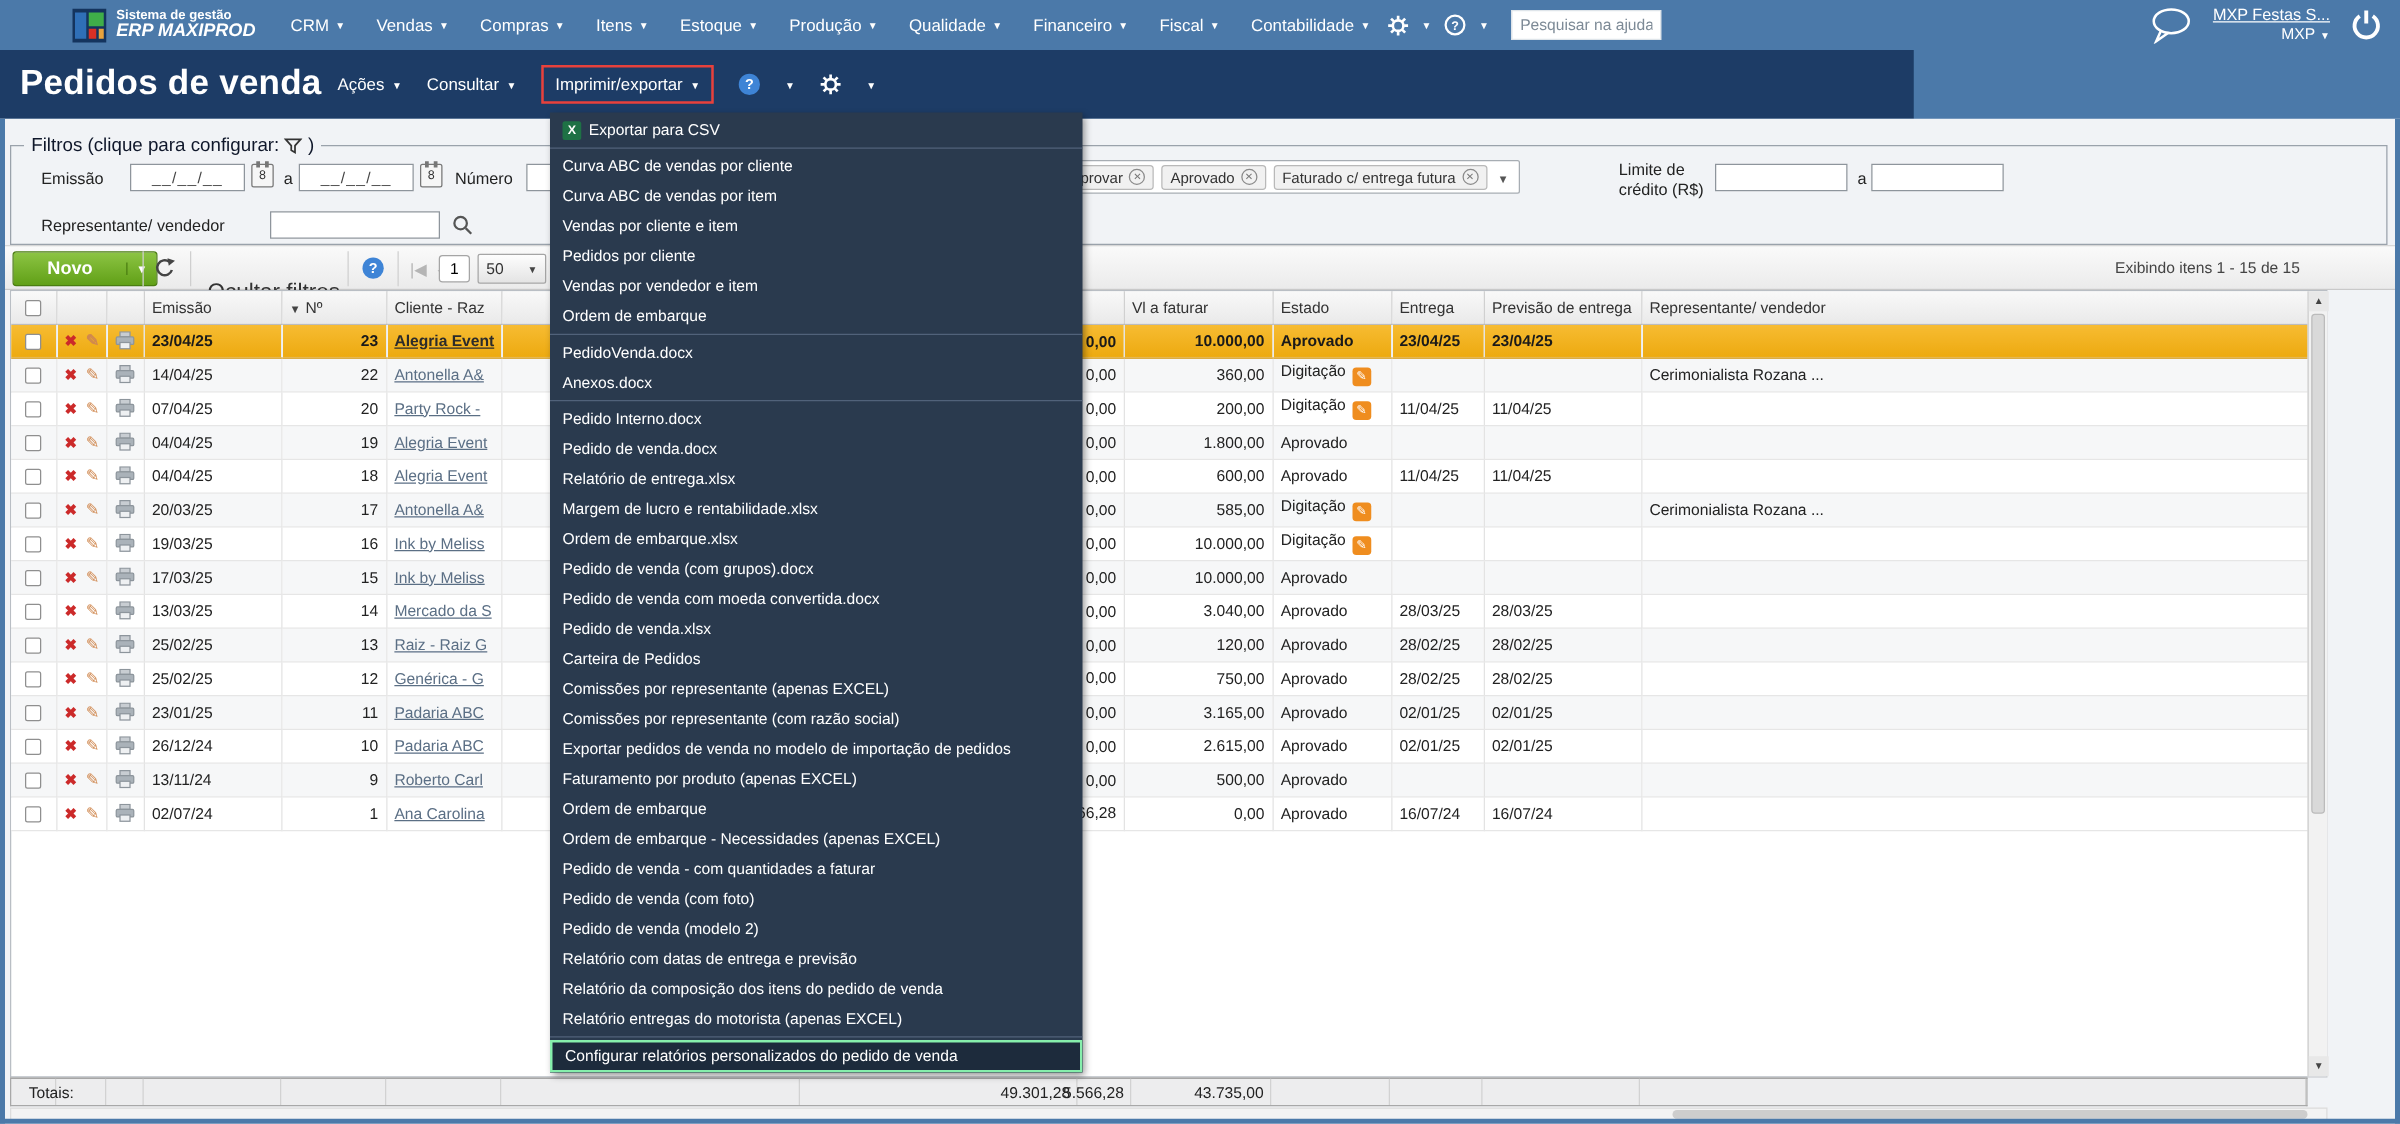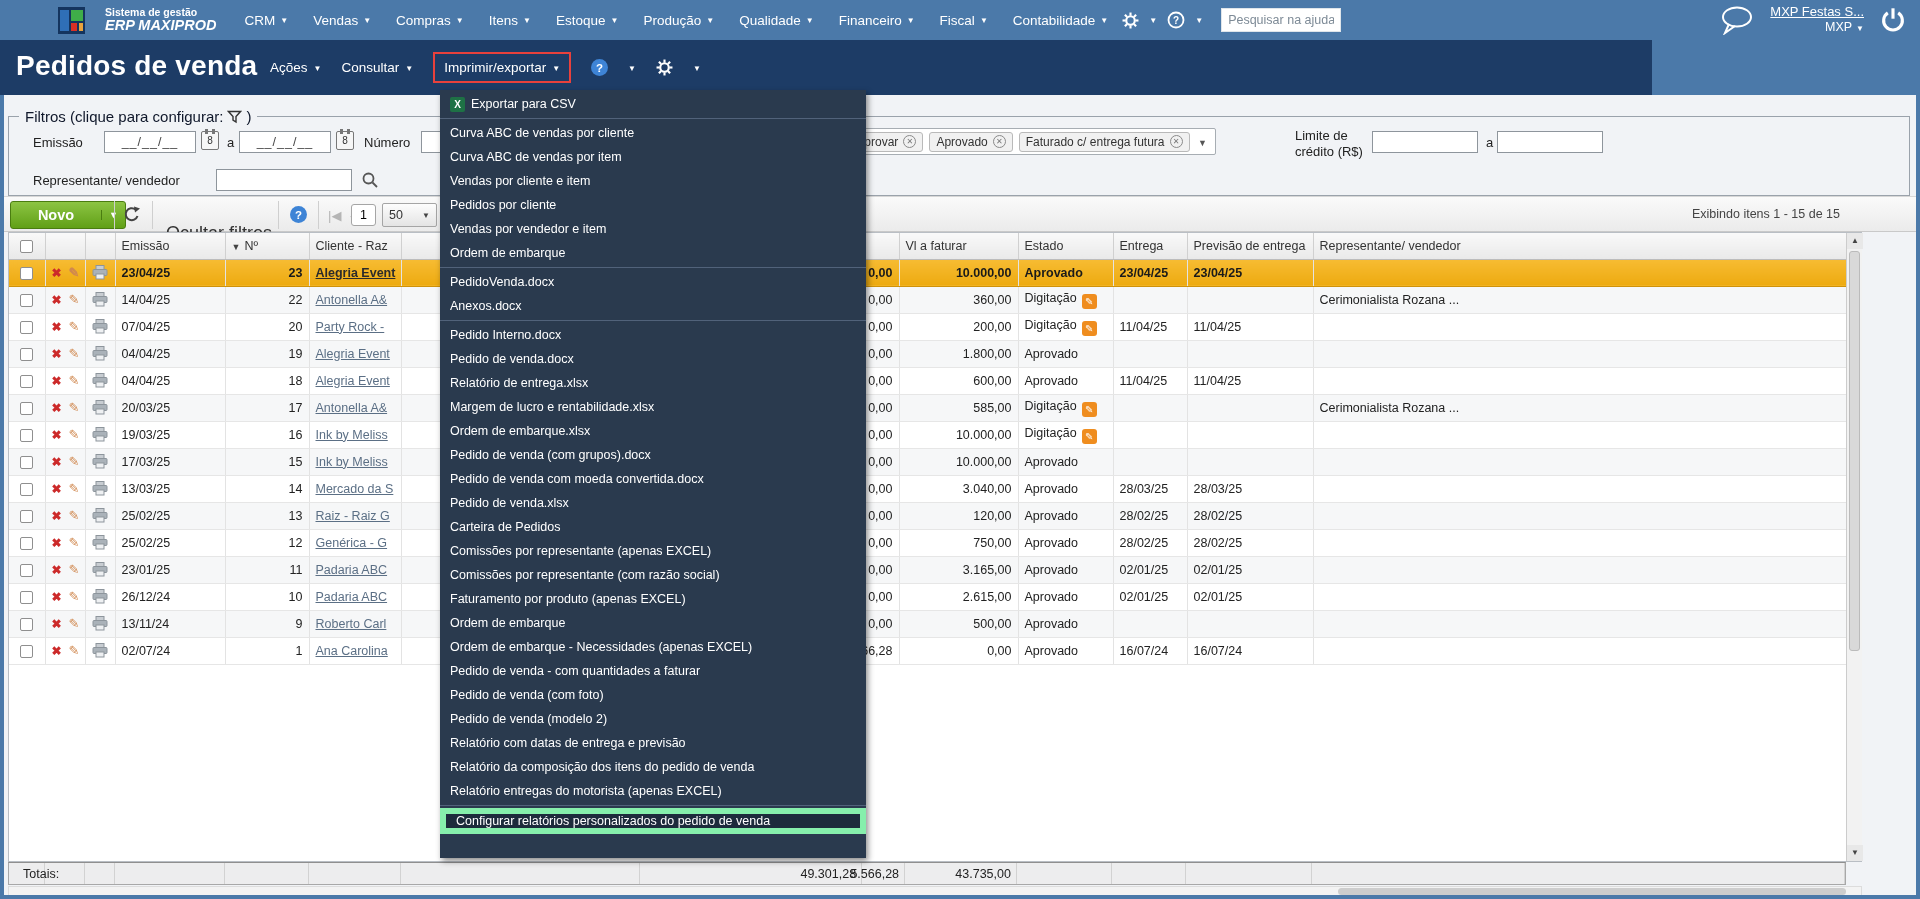--- a/index.html
+++ b/index.html
@@ -1,21 +1,21 @@
 <!DOCTYPE html>
 <html><head>
 <meta charset="utf-8">
 <style>
   * { margin:0; padding:0; box-sizing:border-box; }
   html,body { width:1920px; height:899px; overflow:hidden; }
   body { font-family:"Liberation Sans", sans-serif; background:#4b79a9; position:relative; }
 
   
   .topnav { position:absolute; left:0; top:0; width:1920px; height:40px; background:#4b79a9; display:flex; align-items:center; color:#fff; }
-  .brand { display:flex; align-items:flex-start; gap:20px; margin-left:14px;padding-left:44px; }
+  .brand { display:flex; align-items:flex-start; gap:8px; margin-left:14px;padding-left:44px; }
   .brand-mark { position:relative; width:27px; height:27px; background:#14345e; }
   .brand-mark i { position:absolute; display:block; }
   .bm-blue { left:2px; top:3px; width:9px; height:21px; background:#2f6fb7; }
   .bm-green { left:13px; top:3px; width:12px; height:11px; background:#3fae49; }
   .bm-red { left:13px; top:16px; width:6px; height:8px; background:#d93025; }
   .bm-yellow { left:21px; top:16px; width:4px; height:8px; background:#e8a33d; }
   .brand-text { line-height:1.05; }
   .brand-line1 { font-size:10.5px; font-weight:bold; }
   .brand-line2 { font-size:14.5px; font-weight:bold; font-style:italic; }
   .nav-items { display:flex; list-style:none; margin-left:28px; gap:25px; align-items:center; }
@@ -23,21 +23,21 @@
   .caret { font-size:8px; line-height:1; position:relative; top:1px; }
   .nav-icons { display:flex; align-items:center; gap:10px; margin-left:14px; }
   .help-search { width:120px; height:24px; border:1px solid #dfe5ea; background:#fff; font-size:12.5px; padding:0 6px; color:#555; margin-left:8px; font-family:"Liberation Sans",sans-serif; }
   .help-search::placeholder { color:#7d8a96; }
   .tn-right { position:absolute; right:14px; top:0; height:40px; display:flex; align-items:center; gap:16px; }
   .account { text-align:right; line-height:1.25; }
   .account-link { font-size:13px; text-decoration:underline; cursor:pointer; }
   .account-sub { font-size:12.5px; display:flex; justify-content:flex-end; gap:4px; align-items:center; cursor:pointer; }
 
   
-  .titlebar { position:absolute; left:0; top:40px; width:1652px; height:55px; background:#1d3c66; color:#fff;text-align:center; }
+  .titlebar { position:absolute; left:0; top:40px; width:1531px; height:55px; background:#1d3c66; color:#fff;text-align:center; }
   .page-title { position:absolute; left:16px; top:10px; font-size:28px; font-weight:bold; letter-spacing:0.2px; }
   .tb-menus { position:absolute; left:270px; top:0; height:55px; display:flex; align-items:center; gap:20px; }
   .tb-menu { font-size:13.5px; display:flex; gap:6px; align-items:center; cursor:pointer; white-space:nowrap; }
   .tb-menu.boxed { border:2px solid #e8413c; padding:6px 9px; }
   .round-help { width:17px; height:17px; border-radius:50%; background:#3e84d6; color:#fff; font-size:11.5px; font-weight:bold; display:flex; align-items:center; justify-content:center; cursor:pointer; }
 
   
   .content { position:absolute; left:0; top:95px; width:1920px; height:804px; background:#f1f3f6; }
   .edge { position:absolute; background:#4b79a9; z-index:95; }
   .edge-l { left:0; top:95px; width:4px; height:804px; }
@@ -105,21 +105,21 @@
   .totals-label { position:absolute; left:14px; top:4px; font-size:12.5px; color:#222; }
 
   
   .hscroll { position:absolute; left:8px; top:791px; width:1854px; height:11px; background:#f3f3f3; border:1px solid #dcdcdc; }
   .hs-thumb { position:absolute; left:1329px; top:1px; width:508px; height:7px; background:#cdcdcd; border-radius:4px; cursor:pointer; }
 
   
   .export-menu { position:absolute; left:440px; top:90px; width:426px; height:768px; background:#2a3a4e; z-index:60; box-shadow:2px 3px 6px rgba(0,0,0,.45); padding-top:2px; overflow:hidden; }
   .menu-item { height:24px; line-height:24px; color:#fff; font-size:12.5px; padding:0 10px; white-space:nowrap; overflow:hidden; cursor:pointer; display:flex; align-items:center; gap:6px; }
   .menu-sep { height:1px; background:#51627a; margin:2px 0; }
-  .menu-item--highlight { background:#1d2b3c; border:6px solid #86efac; height:26px; line-height:22px; }
+  .menu-item--highlight { background:#1d2b3c; border:2px solid #86efac; height:26px; line-height:22px; }
   .xls-ic { display:inline-block; width:15px; height:15px; background:#1e7145; border-radius:2px; color:#fff; font-size:10px; font-weight:bold; text-align:center; line-height:15px; flex:0 0 15px; }
 
   svg { display:block; }
 </style>
 </head>
 <body>
 
 <div class="topnav">
   <div class="brand">
     <span class="brand-mark">
@@ -803,20 +803,23 @@
     <div class="menu-item">
       <span>Carteira de Pedidos</span>
     </div>
     <div class="menu-item">
       <span>Comissões por representante (apenas EXCEL)</span>
     </div>
     <div class="menu-item">
       <span>Comissões por representante (com razão social)</span>
     </div>
     <div class="menu-item">
+      <span>Exportar pedidos de venda no modelo de importação de pedidos</span>
+    </div>
+    <div class="menu-item">
       <span>Faturamento por produto (apenas EXCEL)</span>
     </div>
     <div class="menu-item">
       <span>Ordem de embarque</span>
     </div>
     <div class="menu-item">
       <span>Ordem de embarque - Necessidades (apenas EXCEL)</span>
     </div>
     <div class="menu-item">
       <span>Pedido de venda - com quantidades a faturar</span>

